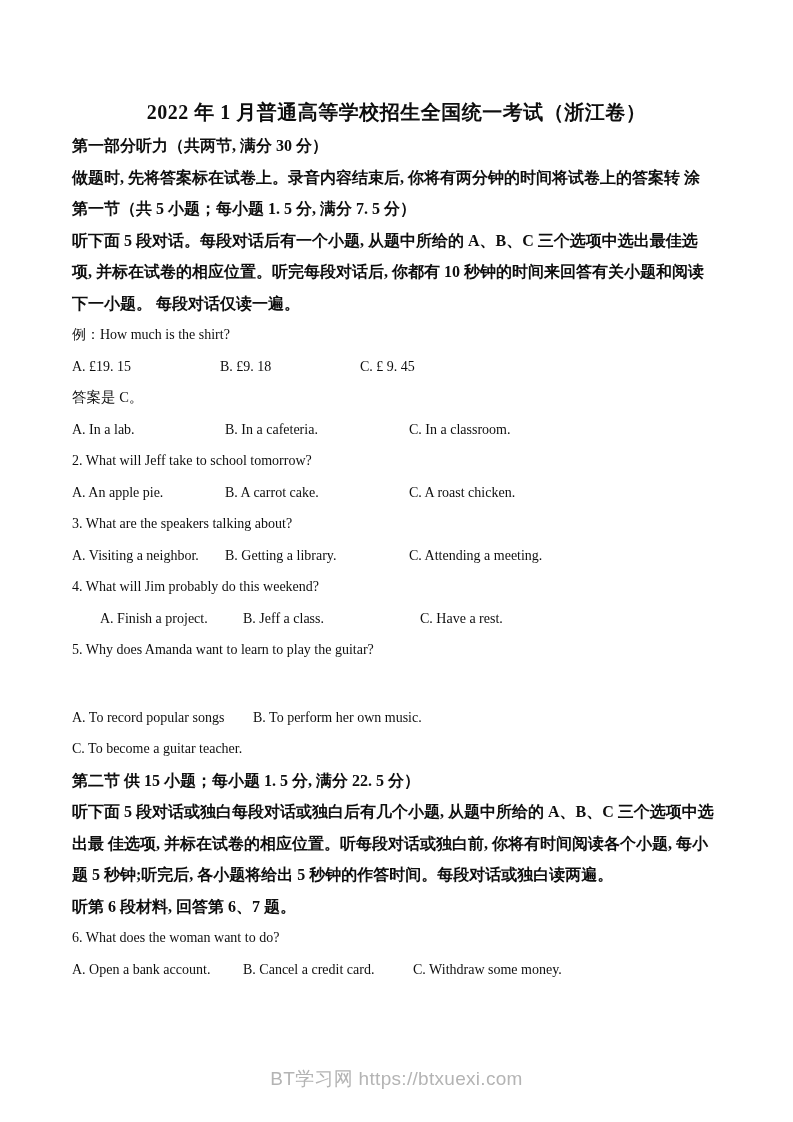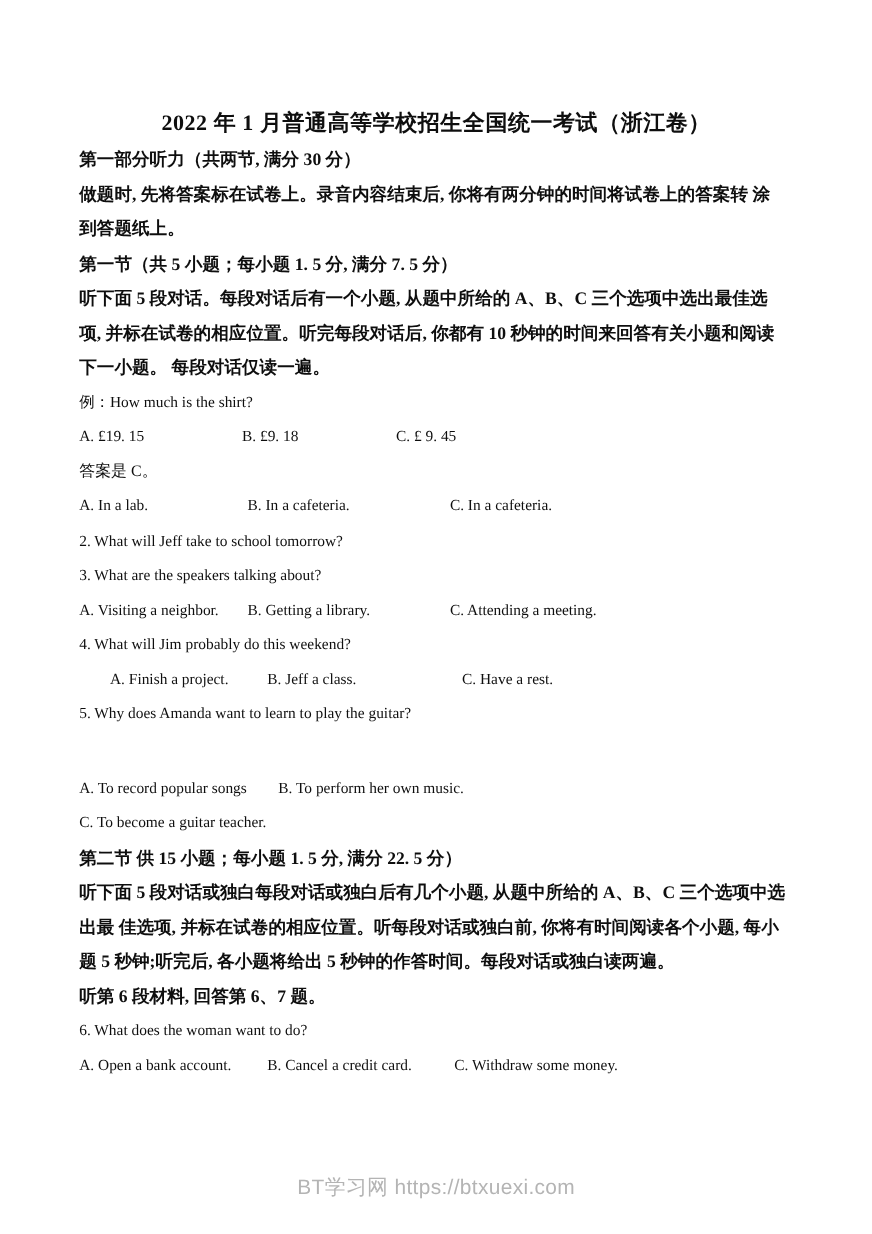--- a/index.html
+++ b/index.html
@@ -45,42 +45,46 @@
 </style>
 </head>
 <body>
 
 <div class="page">
 
   <div class="title">2022 年 1 月普通高等学校招生全国统一考试（浙江卷）</div>
 
   <div class="ln zh-b">第一部分听力（共两节, 满分 30 分）</div>
   <div class="ln zh-b">做题时, 先将答案标在试卷上。录音内容结束后, 你将有两分钟的时间将试卷上的答案转 涂</div>
-  <div class="ln zh-b">到答题纸上。</div>
 
   <div class="ln zh-b">第一节（共 5 小题；每小题 1. 5 分, 满分 7. 5 分）</div>
   <div class="ln zh-b">听下面 5 段对话。每段对话后有一个小题, 从题中所给的 A、B、C 三个选项中选出最佳选</div>
   <div class="ln zh-b">项, 并标在试卷的相应位置。听完每段对话后, 你都有 10 秒钟的时间来回答有关小题和阅读</div>
   <div class="ln zh-b">下一小题。 每段对话仅读一遍。</div>
 
   <div class="ln en">例：How much is the shirt?</div>
   <div class="ln en opts cols-ex">
     <span>A. £19. 15</span>
     <span>B. £9. 18</span>
     <span>C. £ 9. 45</span>
   </div>
   <div class="ln zh">答案是 C。</div>
 
   <div class="ln en opts cols-std">
     <span>A. In a lab.</span>
     <span>B. In a cafeteria.</span>
-    <span>C. In a cafeteria.</span>
+    <span>C. In a classroom.</span>
   </div>
 
   <div class="ln en">2. What will Jeff take to school tomorrow?</div>
+  <div class="ln en opts cols-std">
+    <span>A. An apple pie.</span>
+    <span>B. A carrot cake.</span>
+    <span>C. A roast chicken.</span>
+  </div>
 
   <div class="ln en">3. What are the speakers talking about?</div>
   <div class="ln en opts cols-std">
     <span>A. Visiting a neighbor.</span>
     <span>B. Getting a library.</span>
     <span>C. Attending a meeting.</span>
   </div>
 
   <div class="ln en">4. What will Jim probably do this weekend?</div>
   <div class="ln en opts cols-q4">

